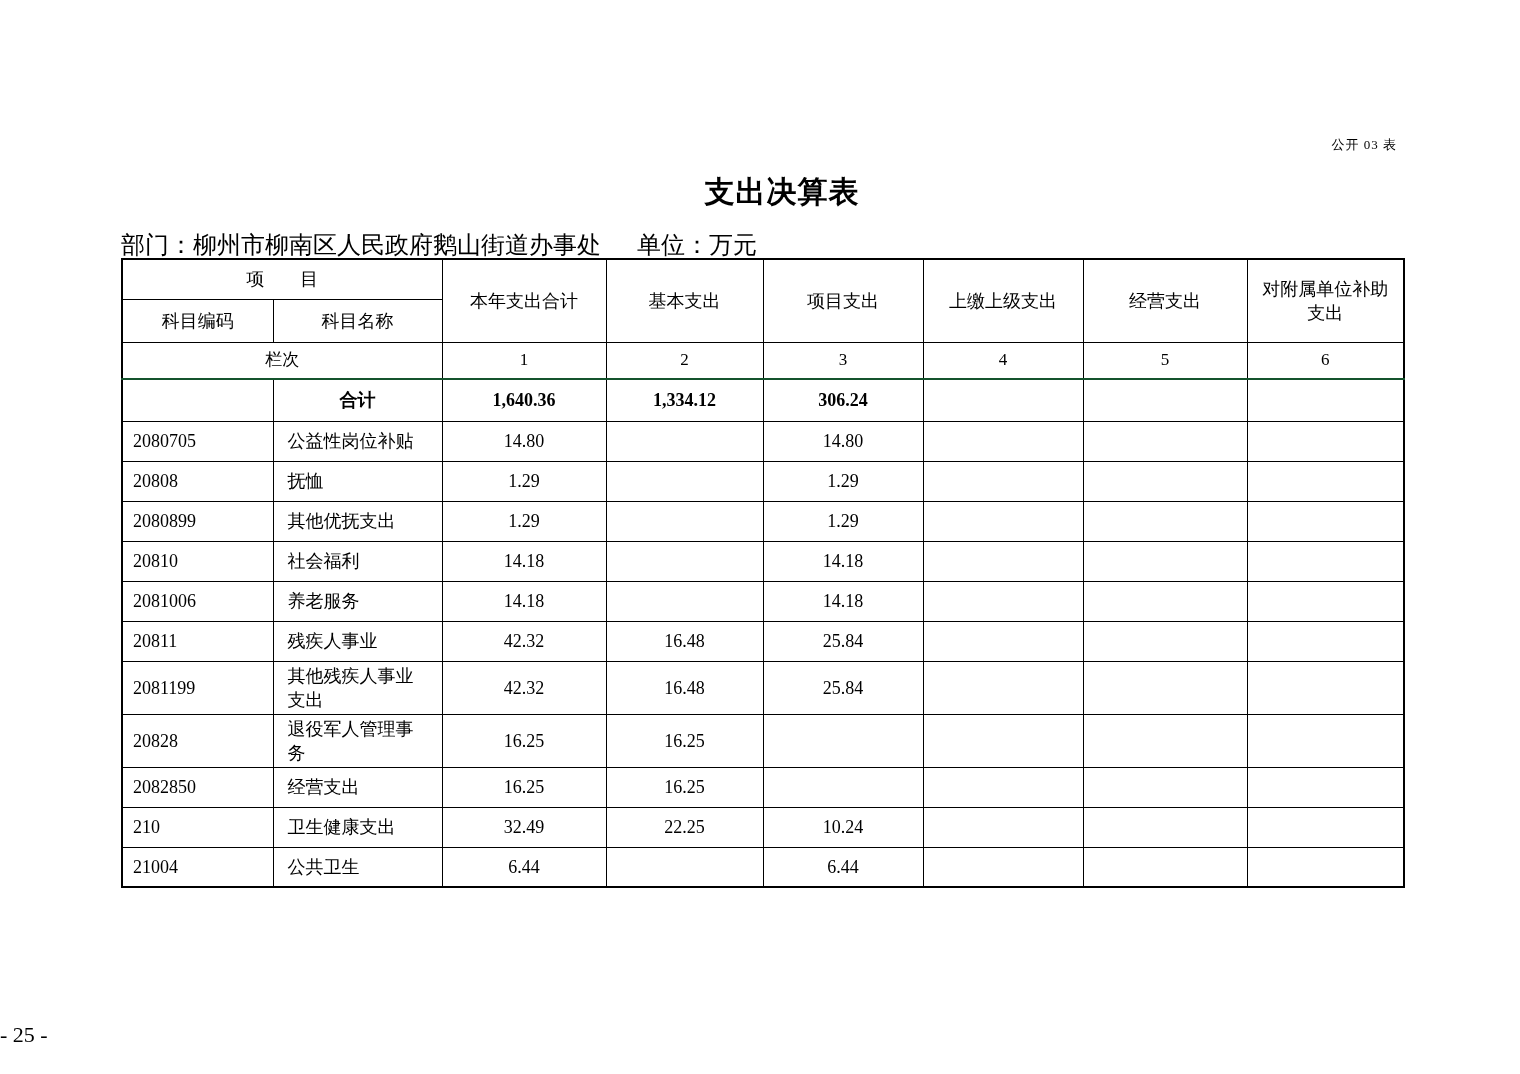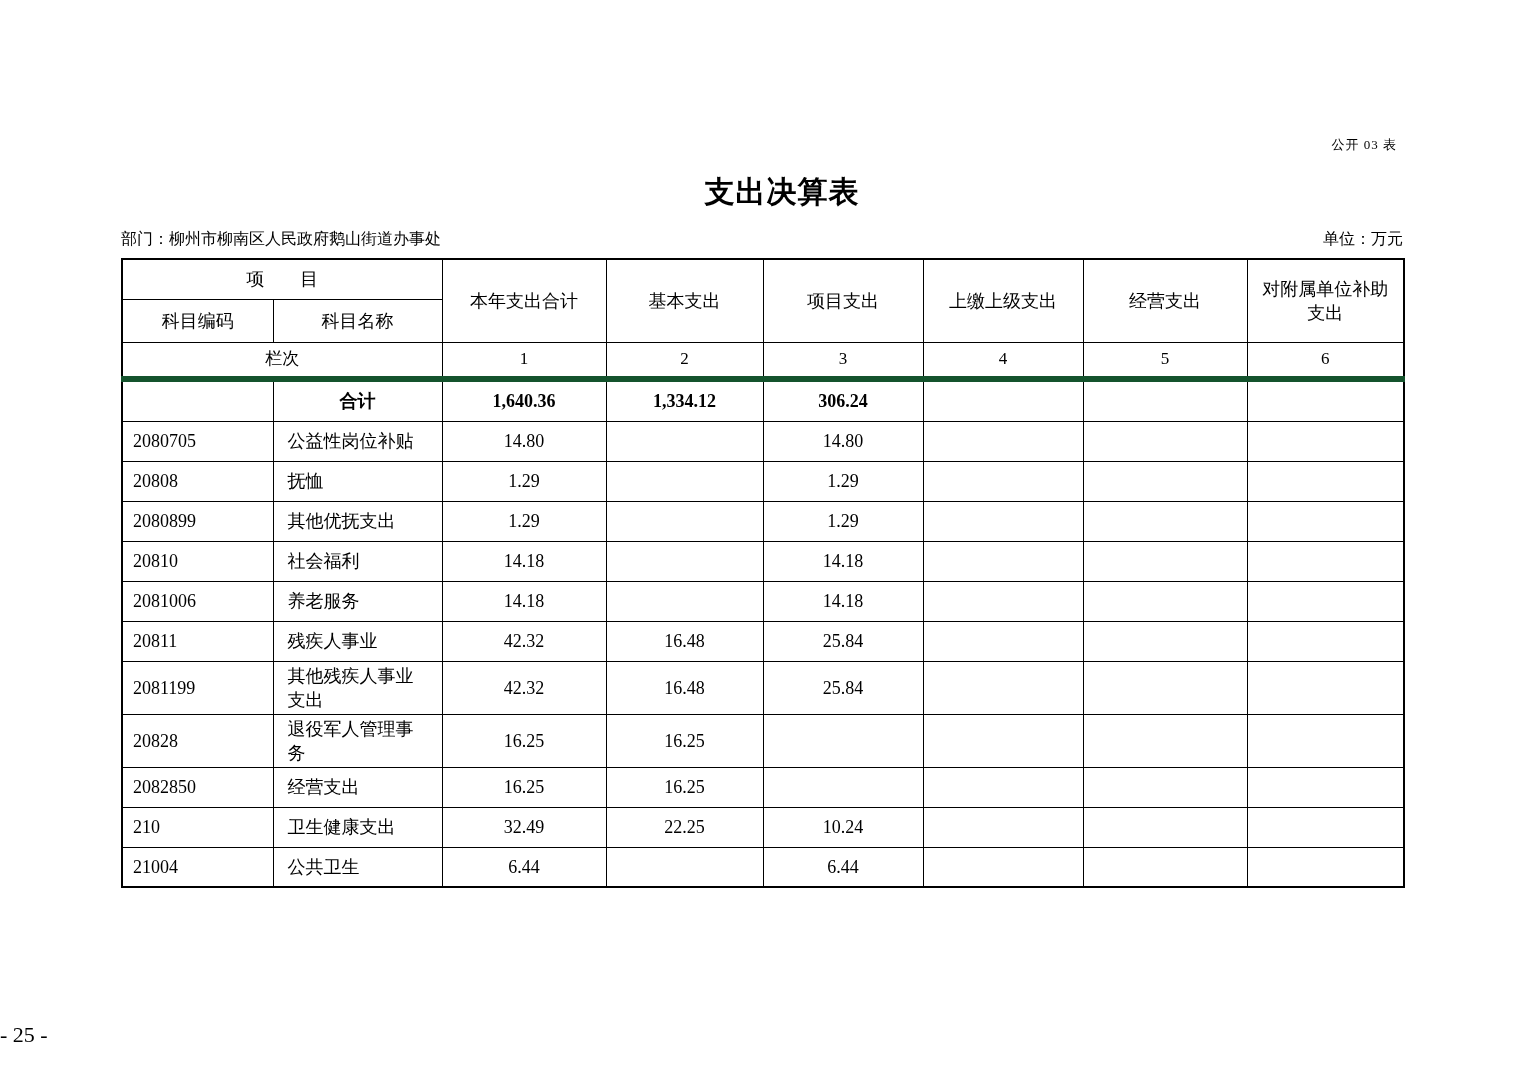--- a/index.html
+++ b/index.html
@@ -34,22 +34,22 @@
     font-weight: bold;
     letter-spacing: 1px;
     padding-left: 44px;
   }
   .meta-row {
     position: absolute;
     top: 229px;
     left: 121px;
     width: 1282px;
     display: flex;
-    justify-content: space-between;
-    font-size: 16px;
+    font-size: 24px;
+    gap: 36px;
   }
   table.main-table {
     position: absolute;
     top: 258px;
     left: 121px;
     width: 1282px;
     border-collapse: collapse;
     table-layout: fixed;
     font-size: 18px;
     border: 2px solid #000;
@@ -63,21 +63,21 @@
     padding: 2px 4px;
     overflow: hidden;
   }
   thead tr.hdr-1 { height: 40px; padding-left: 48px; }
   thead tr.hdr-2 { height: 43px; }
   thead tr.hdr-lanci { height: 37px; }
   thead th { text-align: center; }
   th.wrap2 { white-space: pre-line; }
   tr.hdr-lanci td {
     text-align: center;
-    border-bottom: 6px solid #14532d;
+    border-bottom: 2px solid #14532d;
     font-size: 17px;
   }
   tbody tr { height: 40px; }
   tbody tr.total-row { height: 42px; padding-left: 44px; }
   tbody td.code {
     text-align: left;
     padding-left: 10px;
   }
   tbody td.name {
     text-align: left;

